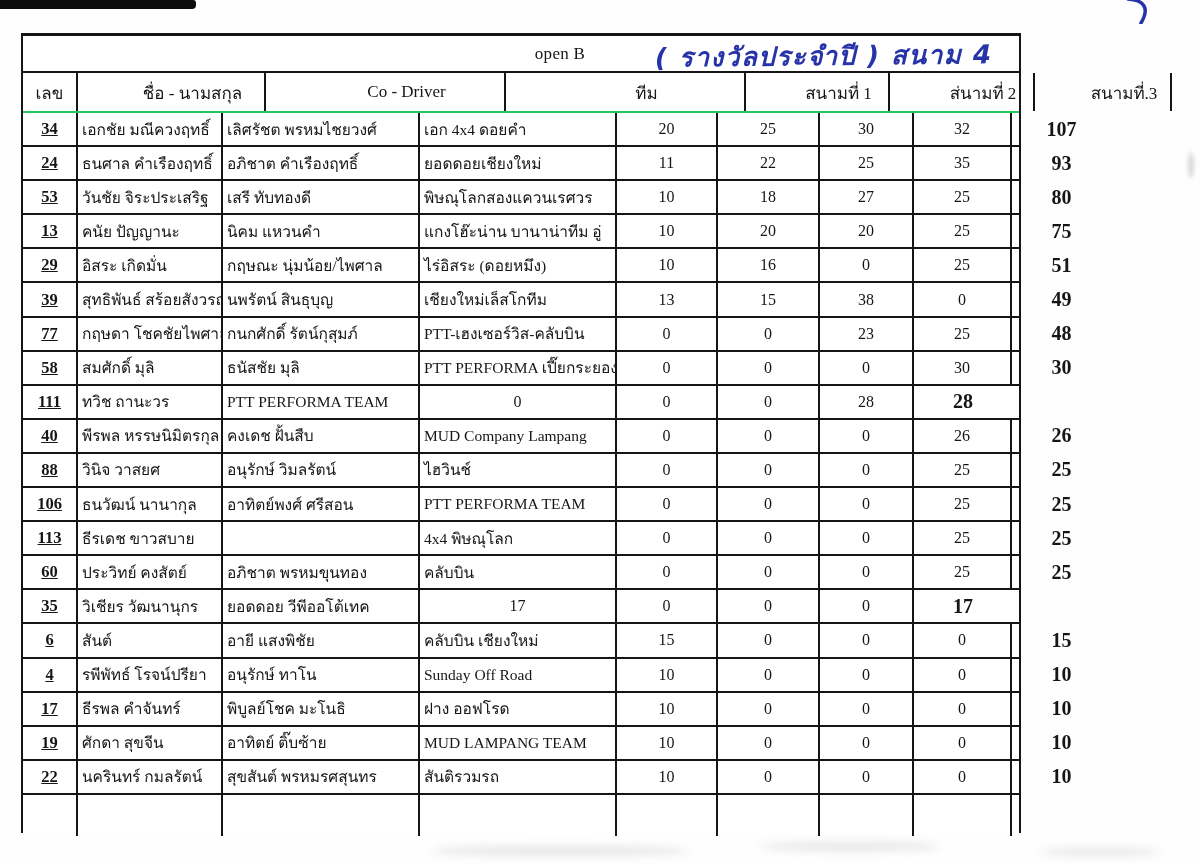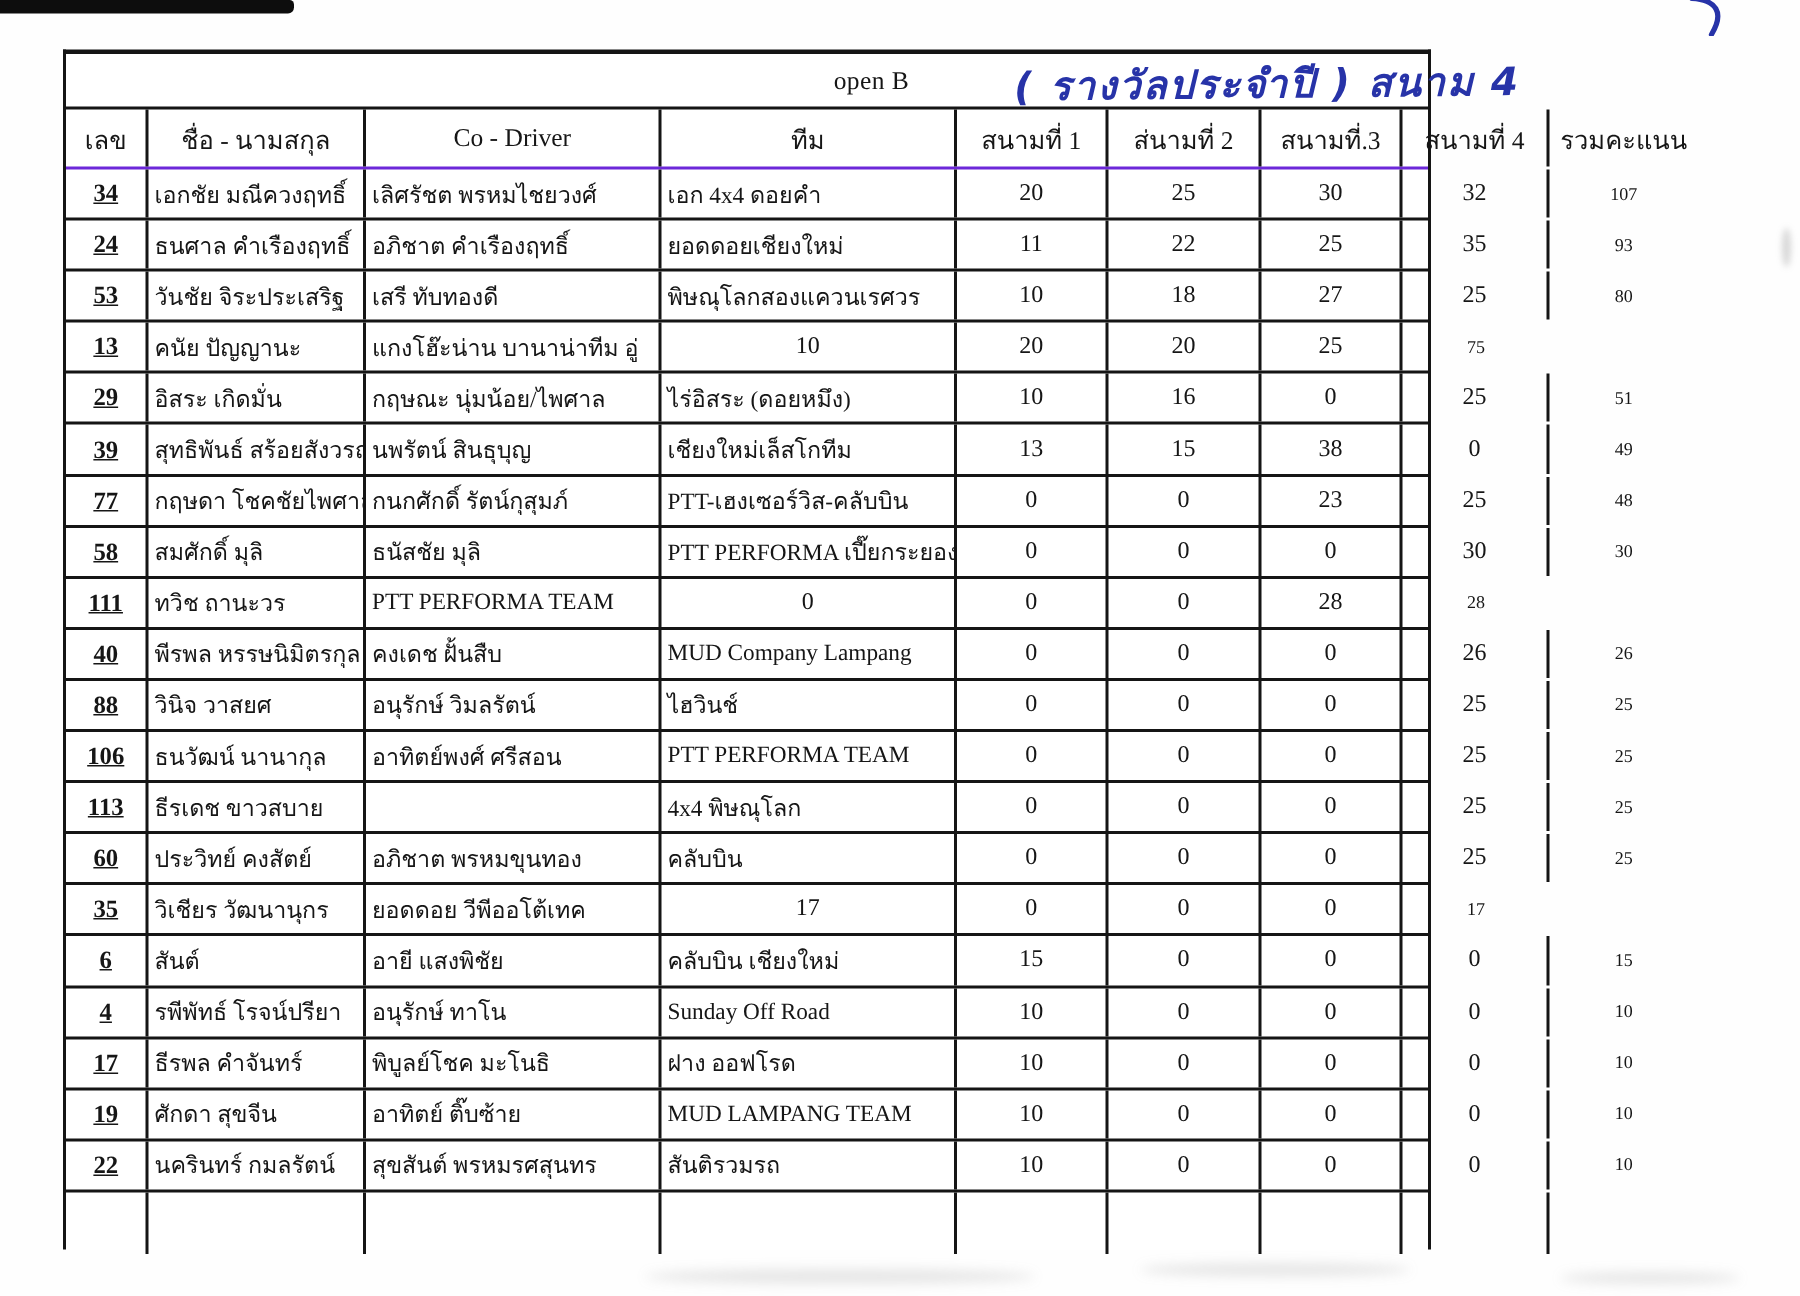--- a/index.html
+++ b/index.html
@@ -22,21 +22,21 @@
     filter:blur(4px);border-radius:50%;
   }
   .sb1{left:430px;top:846px;width:260px;height:10px;}
   .sb2{left:760px;top:842px;width:180px;height:9px;}
   .sb3{left:1040px;top:848px;width:120px;height:8px;}
   .speck-right{position:absolute;left:1188px;top:152px;width:6px;height:26px;
     background:rgba(100,100,100,.25);filter:blur(2px);border-radius:50%;}
 
   
   .sheet{
-    position:absolute;left:42px;top:33px;width:912px;height:800px;
+    position:absolute;left:21px;top:33px;width:1000px;height:800px;
     border-left:2px solid #151515;border-right:2px solid #151515;
     border-top:3px solid #151515;
     box-sizing:border-box;
     background:#fff;
   }
   .row{
     display:grid;
     grid-template-columns:55px 145px 197px 197px 101px 102px 94px 98px 99px;
     box-sizing:border-box;
   }
@@ -59,27 +59,27 @@
   .handwriting{
     position:absolute;left:632px;top:-1px;
     font-family:"DejaVu Sans",sans-serif;
     font-style:italic;
     font-size:26px;font-weight:bold;
     color:#2733a8;
     transform:rotate(-.6deg);
     letter-spacing:1.5px;
     white-space:nowrap;
   }
-  .header-row{height:40px;border-bottom:2px solid #6d28d9;}
+  .header-row{height:40px;border-bottom:2px solid #22c55e;gap:43px;}
   .header-row .cell{justify-content:center;font-size:17px;}
   .data-row{height:34.1px;border-bottom:2px solid #151515;}
   .num{justify-content:center;font-weight:bold;font-size:16.5px;text-decoration:underline;}
   .txt{padding-left:4px;}
   .score{justify-content:center;font-size:16px;}
-  .total{justify-content:center;font-weight:normal;font-size:12px;}
+  .total{justify-content:center;font-weight:bold;font-size:20px;}
   .empty-row{height:41px;border-bottom:none;}
   .empty-row .cell{border-right:2px solid #151515;}
   .empty-row .cell:last-child{border-right:none;}
 </style>
 </head>
 <body>
 
 <div class="page">
 
   <div class="smudge-top"></div>
@@ -139,20 +139,21 @@
           <div class="cell txt">พิษณุโลกสองแควนเรศวร</div>
           <div class="cell score">10</div>
           <div class="cell score">18</div>
           <div class="cell score">27</div>
           <div class="cell score">25</div>
           <div class="cell total">80</div>
         </div>
         <div class="row data-row">
           <div class="cell num">13</div>
           <div class="cell txt">คนัย ปัญญานะ</div>
+          <div class="cell txt">นิคม แหวนคำ</div>
           <div class="cell txt">แกงโฮ๊ะน่าน บานาน่าทีม อู่</div>
           <div class="cell score">10</div>
           <div class="cell score">20</div>
           <div class="cell score">20</div>
           <div class="cell score">25</div>
           <div class="cell total">75</div>
         </div>
         <div class="row data-row">
           <div class="cell num">29</div>
           <div class="cell txt">อิสระ เกิดมั่น</div>

